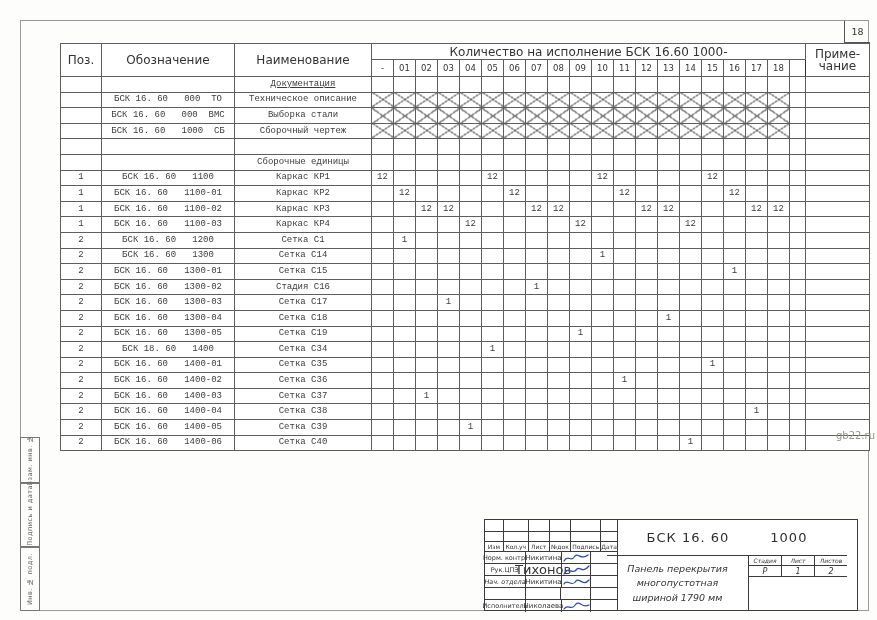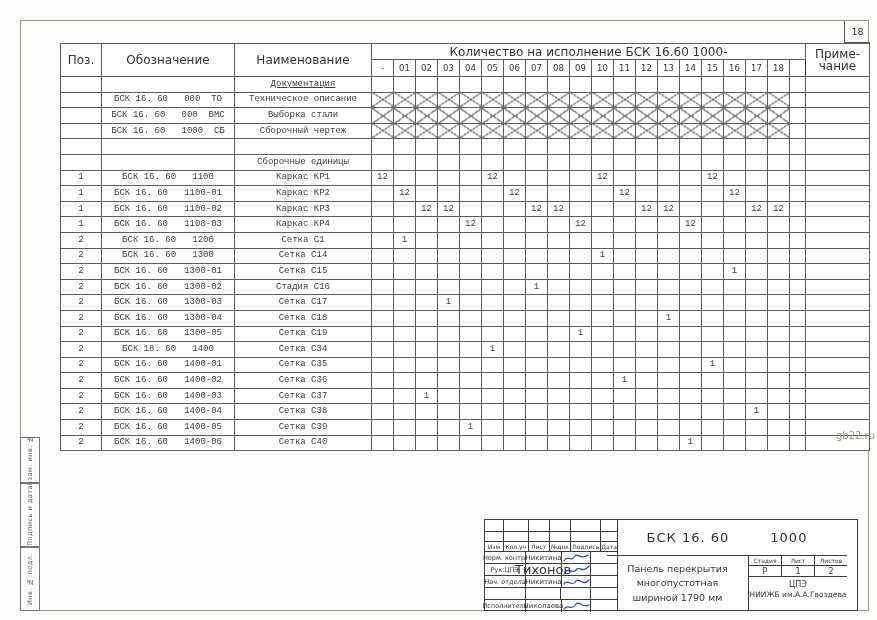--- a/index.html
+++ b/index.html
@@ -76,21 +76,21 @@
     display:flex;align-items:center;justify-content:center;
     font-size:6px;color:#333;overflow:visible;white-space:nowrap;
   }
   .tcell:last-child{border-right:none;}
   .tb-right{position:absolute;left:122px;top:0;width:240px;height:100%;}
   .tb-doc{
     height:36px;border-bottom:1px solid #3b3b3b;
     display:flex;align-items:center;justify-content:center;
     font-size:13px;color:#2e2e2e;white-space:pre;letter-spacing:1px;
   }
-  .tb-lower{display:flex;height:54px;}
+  .tb-lower{display:flex;height:54px;font-style:italic;}
   .tb-title{
     width:142px;border-right:1px solid #3b3b3b;text-align:center;
     font-size:9.5px;color:#333;padding-top:6px;line-height:1.5;
   }
   .tb-stage{width:98px;display:flex;flex-direction:column;}
   .st-h{display:flex;height:10px;border-bottom:1px solid #3b3b3b;}
   .st-v{display:flex;height:11px;border-bottom:1px solid #3b3b3b;}
   .st-h div,.st-v div{
     flex:1;border-right:1px solid #3b3b3b;display:flex;align-items:center;justify-content:center;
     font-size:6px;color:#333;
@@ -897,20 +897,16 @@
         <div class="st-h" id="stage-headers">
             <div>Стадия</div>
             <div>Лист</div>
             <div>Листов</div>
           </div>
         <div class="st-v" id="stage-values">
             <div>Р</div>
             <div>1</div>
             <div>2</div>
           </div>
-        <div class="st-org">
-          <div>ЦПЭ</div>
-          <div style="font-size:7.5px">НИИЖБ им.А.А.Гвоздева</div>
-        </div>
       </div>
     </div>
   </div>
 </div>
 
 </body></html>

